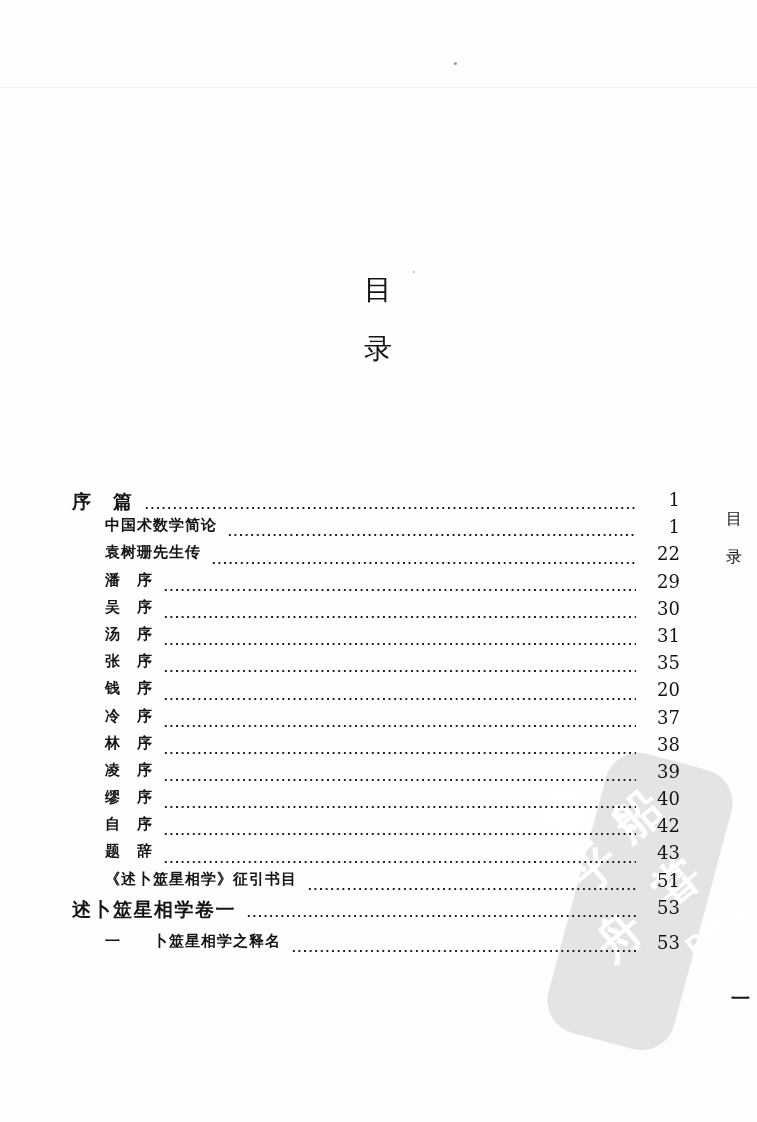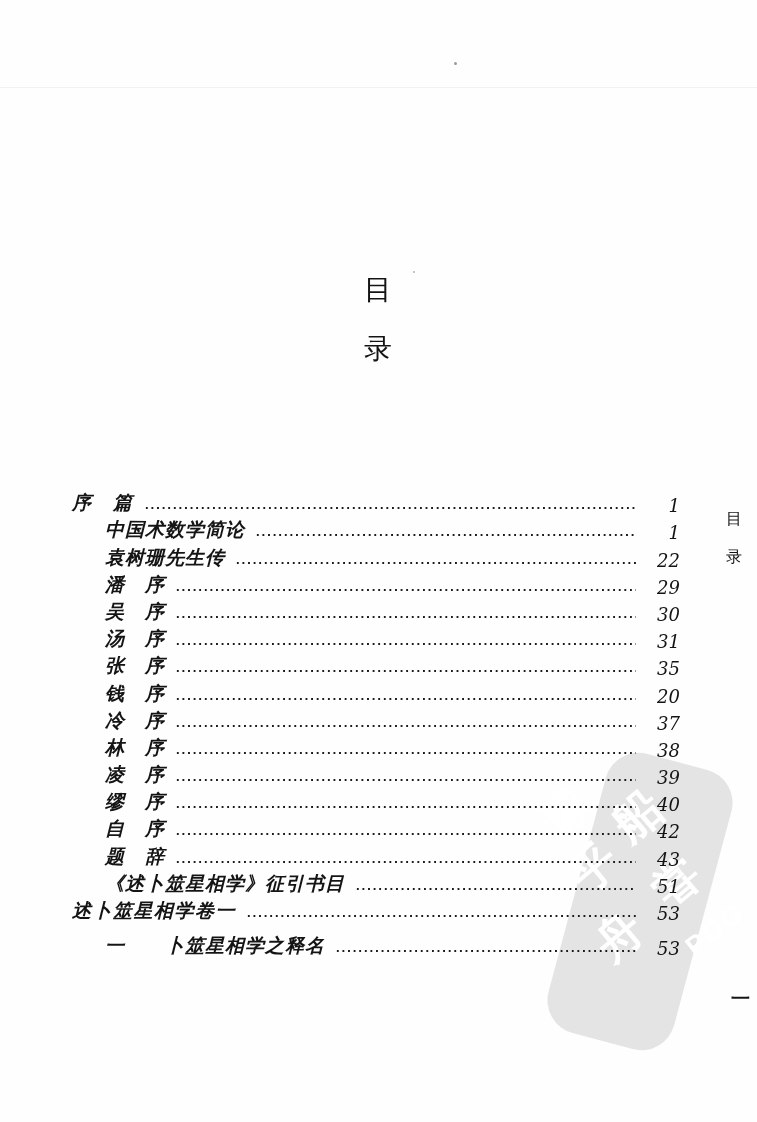--- a/index.html
+++ b/index.html
@@ -23,26 +23,26 @@
   .watermark-blob { position:absolute; left:575px; top:757px; width:130px; height:289px;
     background:#e4e4e4; border-radius:34px; transform:rotate(15deg); z-index:0; }
   .watermark-glyph { position:absolute; color:#ffffff; z-index:1;
     font-family:"DejaVu Serif", serif; font-weight:bold; line-height:1; }
   .watermark-latin { position:absolute; color:#ffffff; z-index:1;
     font-family:"Liberation Sans", sans-serif; font-weight:bold;
     font-size:27px; letter-spacing:3px; line-height:1; }
 
   
   .toc { position:absolute; left:72px; top:489px; width:608px; z-index:2; }
-  .row { display:flex; align-items:flex-end; height:27.2px;font-style:italic; }
+  .row { display:flex; align-items:flex-start; height:27.2px; }
   .row .label { white-space:pre; font-family:"Liberation Sans", sans-serif;
     font-weight:bold; letter-spacing:1px; color:#141414; }
   .row.lvl0 .label { font-size:19px; letter-spacing:1.5px; }
   .row.lvl1, .row.lvl2 { padding-left:33px; }
-  .row.lvl1 .label, .row.lvl2 .label { font-size:19px; }
+  .row.lvl1 .label, .row.lvl2 .label { font-size:15px; }
   .row.lvl2 { margin-top:8px; }
   .leader { flex:1 1 auto; align-self:flex-end; height:6px; margin:0 8px 5px 10px;
     background-image:radial-gradient(circle, #1b1b1b 1.15px, rgba(0,0,0,0) 1.35px);
     background-size:5.6px 6px; background-repeat:repeat-x; background-position:0 50%; }
   .page-num { flex:0 0 36px; width:36px; text-align:right; font-size:18px;
     font-family:"DejaVu Serif", serif; color:#141414; }
 
   
   .side-label-char { position:absolute; left:724px; width:20px; text-align:center;
     font-size:16px; line-height:1; font-weight:500; z-index:2; }

